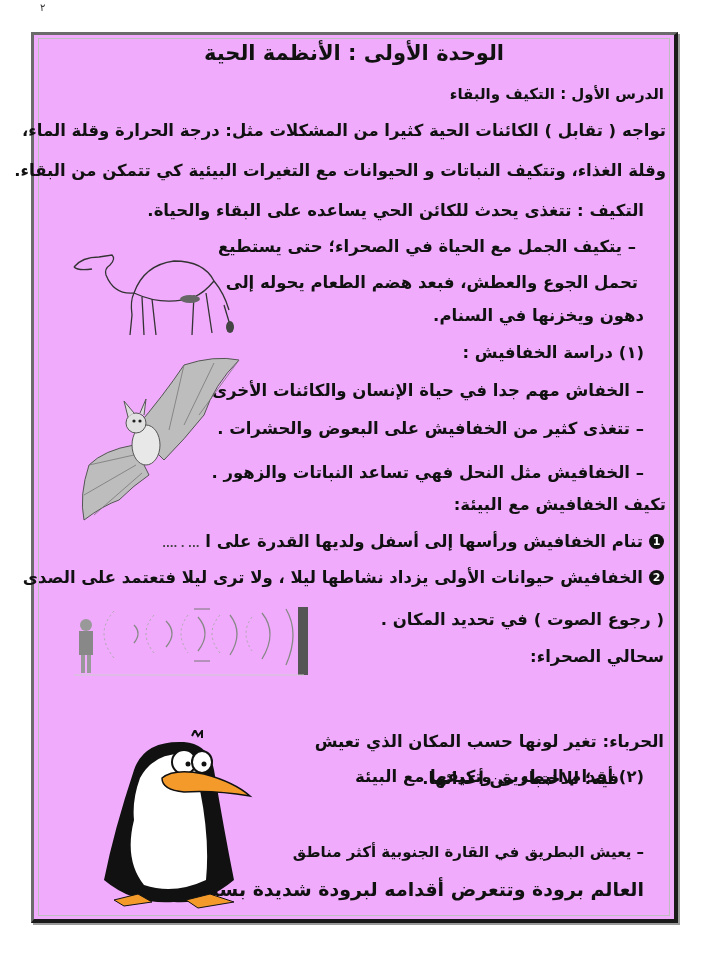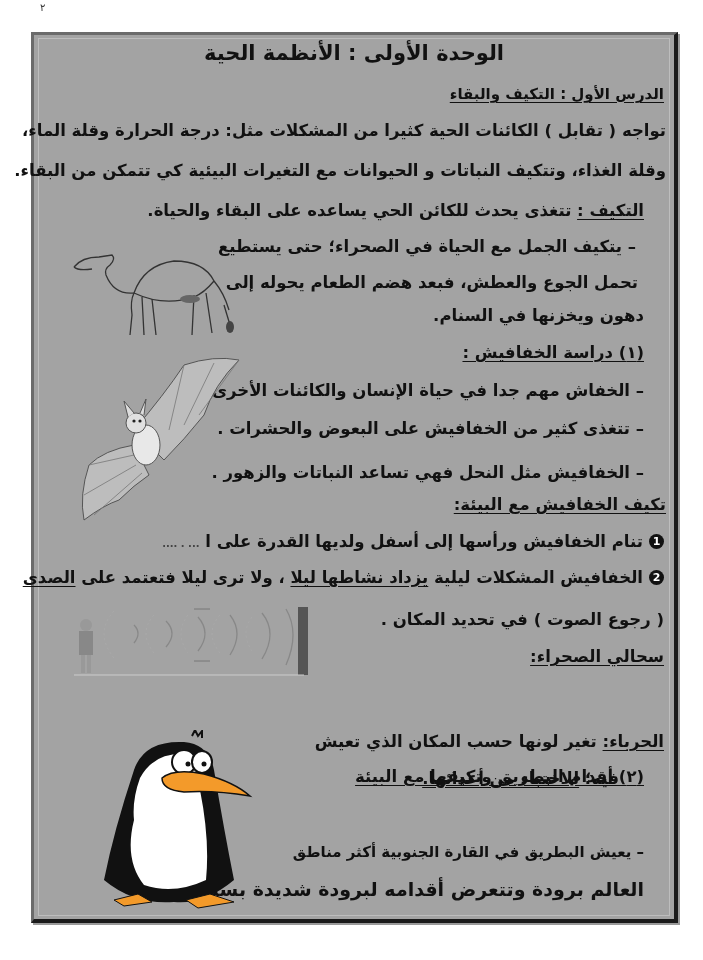--- a/index.html
+++ b/index.html
@@ -2,25 +2,25 @@
 <html><head>
 <meta charset="utf-8">
 <style>
   html, body { margin:0; padding:0; background:#ffffff; }
   body { width:703px; height:960px; position:relative; overflow:hidden;
          font-family:"DejaVu Sans", "Liberation Sans", sans-serif; color:#111; }
   .page-num { position:absolute; left:40px; top:2px; font-size:10px; color:#333; }
   .frame { position:absolute; left:31px; top:32px; width:640px; height:884px;
            border-top:3px solid #6b6b6b; border-left:3px solid #6b6b6b;
            border-right:4px solid #1a1a1a; border-bottom:4px solid #1a1a1a;
-           box-shadow: 2px 2px 0 #9a9a9a; background:#a3a3a3; }
+           box-shadow: 2px 2px 0 #9a9a9a; background:#f0abfc; }
   .frame-inner { position:absolute; left:4px; top:3px; right:4px; bottom:3px;
                  border:1px solid #bdbdbd; }
   .rtl { direction:rtl; text-align:right; position:absolute; white-space:nowrap; font-weight:bold; }
-  .u { text-decoration:underline; text-underline-offset:3px;text-align:center; }
+  .u { text-underline-offset:3px;text-align:center; }
   .title { left:0; right:0; top:6px; text-align:center; font-size:21px; direction:rtl; position:absolute; font-weight:bold; }
   .lesson { right:10px; top:50px; font-size:15px; }
   .p { font-size:16.5px; right:8px; }
   .bullet-num { display:inline-block; width:15px; height:15px; border-radius:50%;
                 background:#111; color:#fff; font-size:11px; line-height:15px; text-align:center;
                 margin-left:6px; vertical-align:2px; }
   .img { position:absolute; }
 </style>
 </head>
 <body>
@@ -77,21 +77,21 @@
     <circle cx="60" cy="66" r="1.6" fill="#222"></circle>
       <circle cx="66" cy="66" r="1.6" fill="#222"></circle>
   </svg>
 
   <div class="rtl p u" style="top:460px;">تكيف الخفافيش مع البيئة:</div>
   <div class="rtl p" style="top:497px; right:10px;">
     <span class="bullet-num">1</span><span>تنام الخفافيش ورأسها إلى أسفل ولديها القدرة على ا</span>
     <span style="font-size:10px; color:#444;">...  .  ....</span>
   </div>
   <div class="rtl p" style="top:533px; right:10px;">
-    <span class="bullet-num">2</span><span>الخفافيش المشكلات ليلية </span><span class="u">يزداد نشاطها ليلا</span><span> ، ولا ترى ليلا فتعتمد على </span><span class="u">الصدى</span>
+    <span class="bullet-num">2</span><span>الخفافيش حيوانات الأولى </span><span class="u">يزداد نشاطها ليلا</span><span> ، ولا ترى ليلا فتعتمد على </span><span class="u">الصدى</span>
   </div>
   <div class="rtl p" style="top:575px; right:10px;">( رجوع الصوت ) في تحديد المكان .</div>
 
   <svg class="img" style="left:40px; top:568px;" width="240" height="75" viewBox="0 0 240 75">
     <rect x="224" y="4" width="10" height="68" fill="#555"></rect>
     <g fill="none" stroke="#888" stroke-width="1.3">
       <path d="M60 22 Q68 30 60 40"></path>
         <path d="M92 18 Q104 30 92 44"></path>
       <path d="M124 14 Q138 30 124 48"></path>
         <path d="M156 12 Q170 30 156 52"></path>

